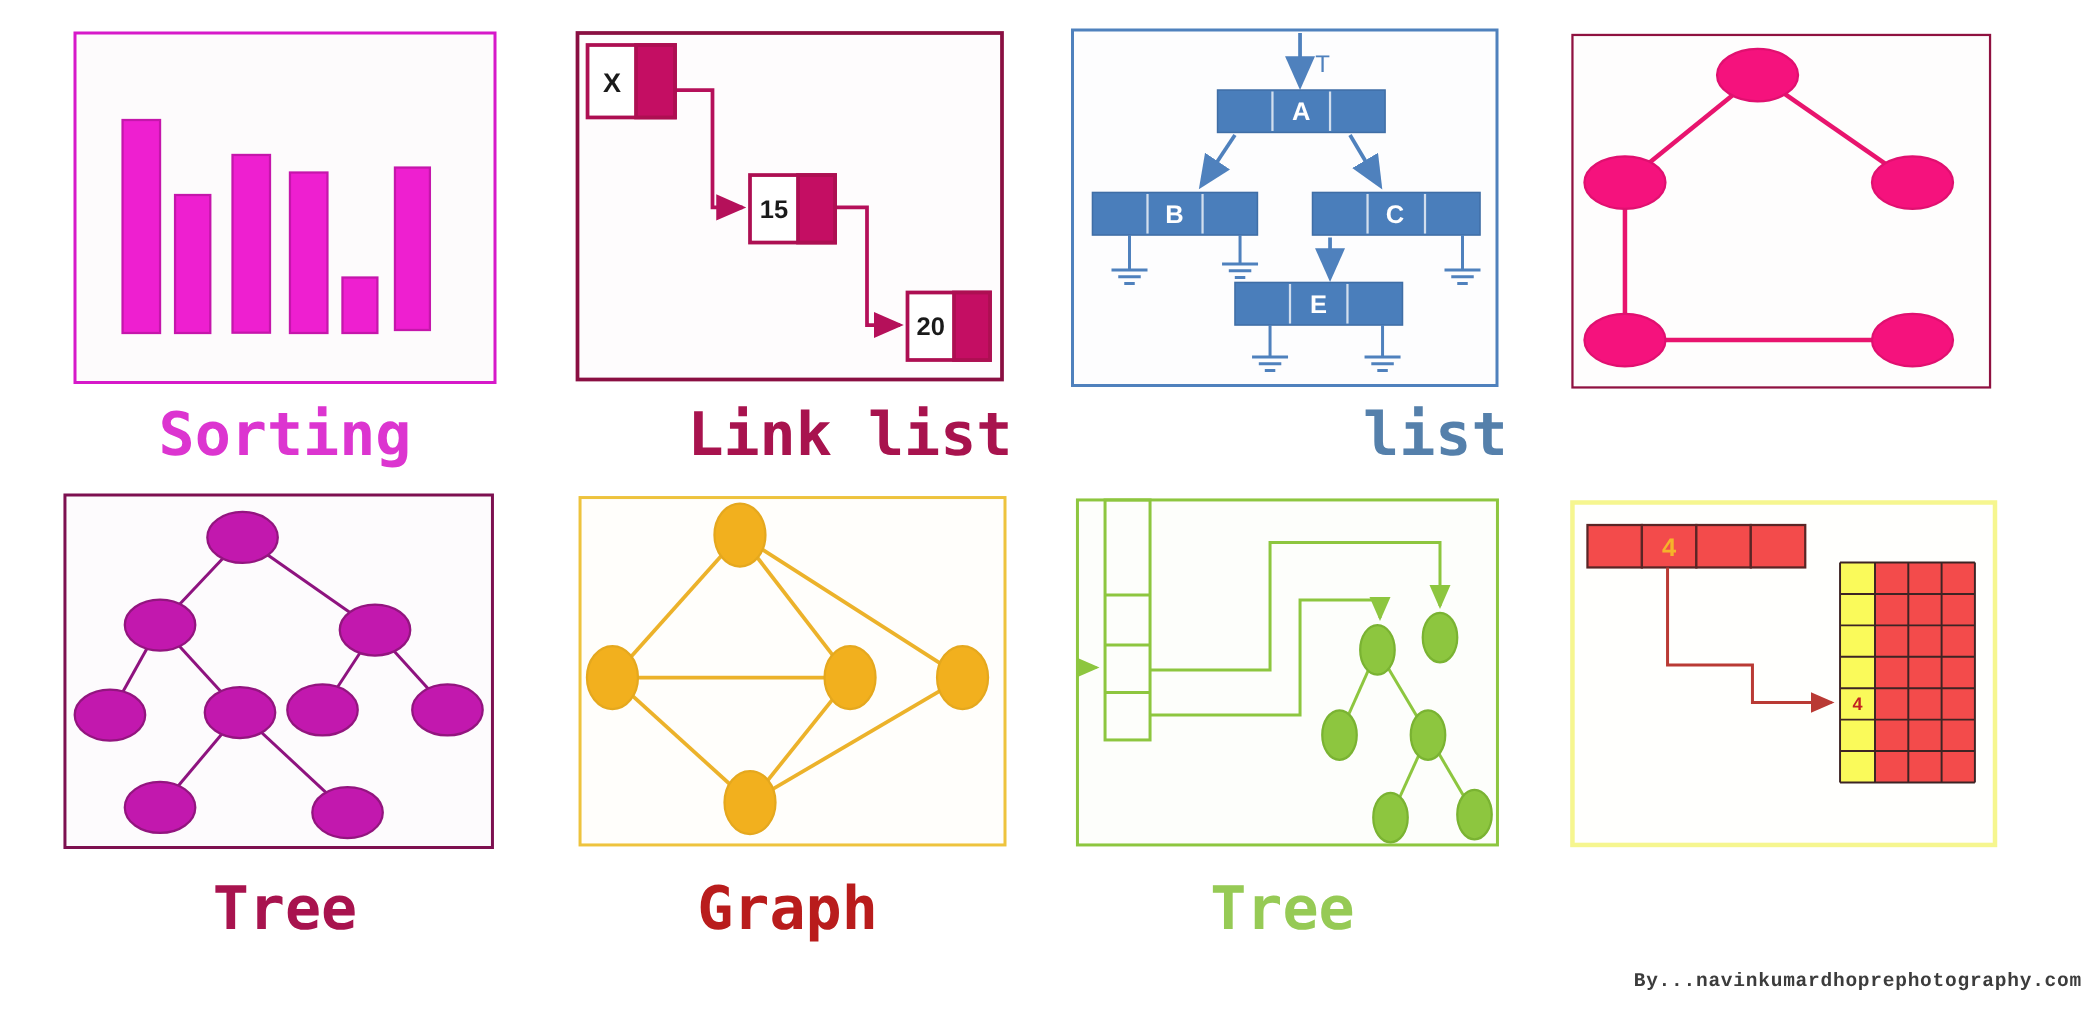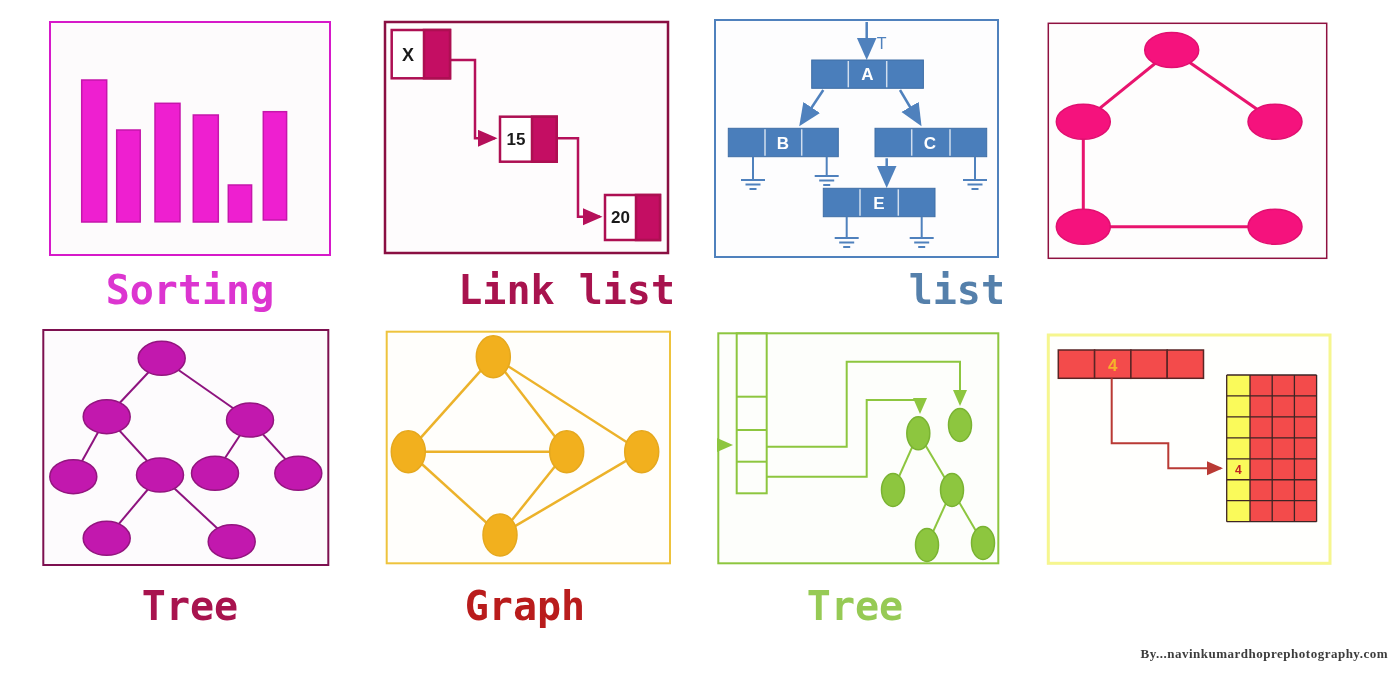--- a/index.html
+++ b/index.html
@@ -10,21 +10,21 @@
           font-family:"DejaVu Sans Mono",monospace;font-size:40px;font-weight:bold;white-space:nowrap;}
   .plabel.row2{top:582px;}
   #lbl-sorting{left:40px;width:300px;color:#dc35d0;}
   #lbl-linklist{left:375px;width:300px;color:#a8134e;text-align:right;}
   #lbl-list{left:705px;width:300px;color:#5580ab;text-align:right;}
   #lbl-spanning{left:1015px;width:340px;color:#e8156f;}
   #lbl-tree{left:40px;width:300px;color:#a8134e;}
   #lbl-graph{left:375px;width:300px;color:#b91c1c;}
   #lbl-stack{left:705px;width:300px;color:#96ca55;}
   #lbl-hashing{left:1030px;width:310px;color:#dd453d;}
-  #watermark{position:absolute;right:12px;top:646px;font-family:Liberation Serif, serif;
+  #watermark{position:absolute;right:12px;top:646px;font-family:Liberation Mono, monospace;
              font-size:13px;font-weight:bold;color:#3c3c3c;letter-spacing:.5px;}
   text{font-family:"Liberation Sans","DejaVu Sans",sans-serif;}
 </style>
 </head>
 <body>
 
 <div id="canvas">
 
   <svg class="panel-svg" style="left:40px;top:10px" width="300" height="250">
     <rect x="10" y="12" width="280" height="233" fill="#fdfbfc" stroke="#d619c9" stroke-width="2"></rect>

